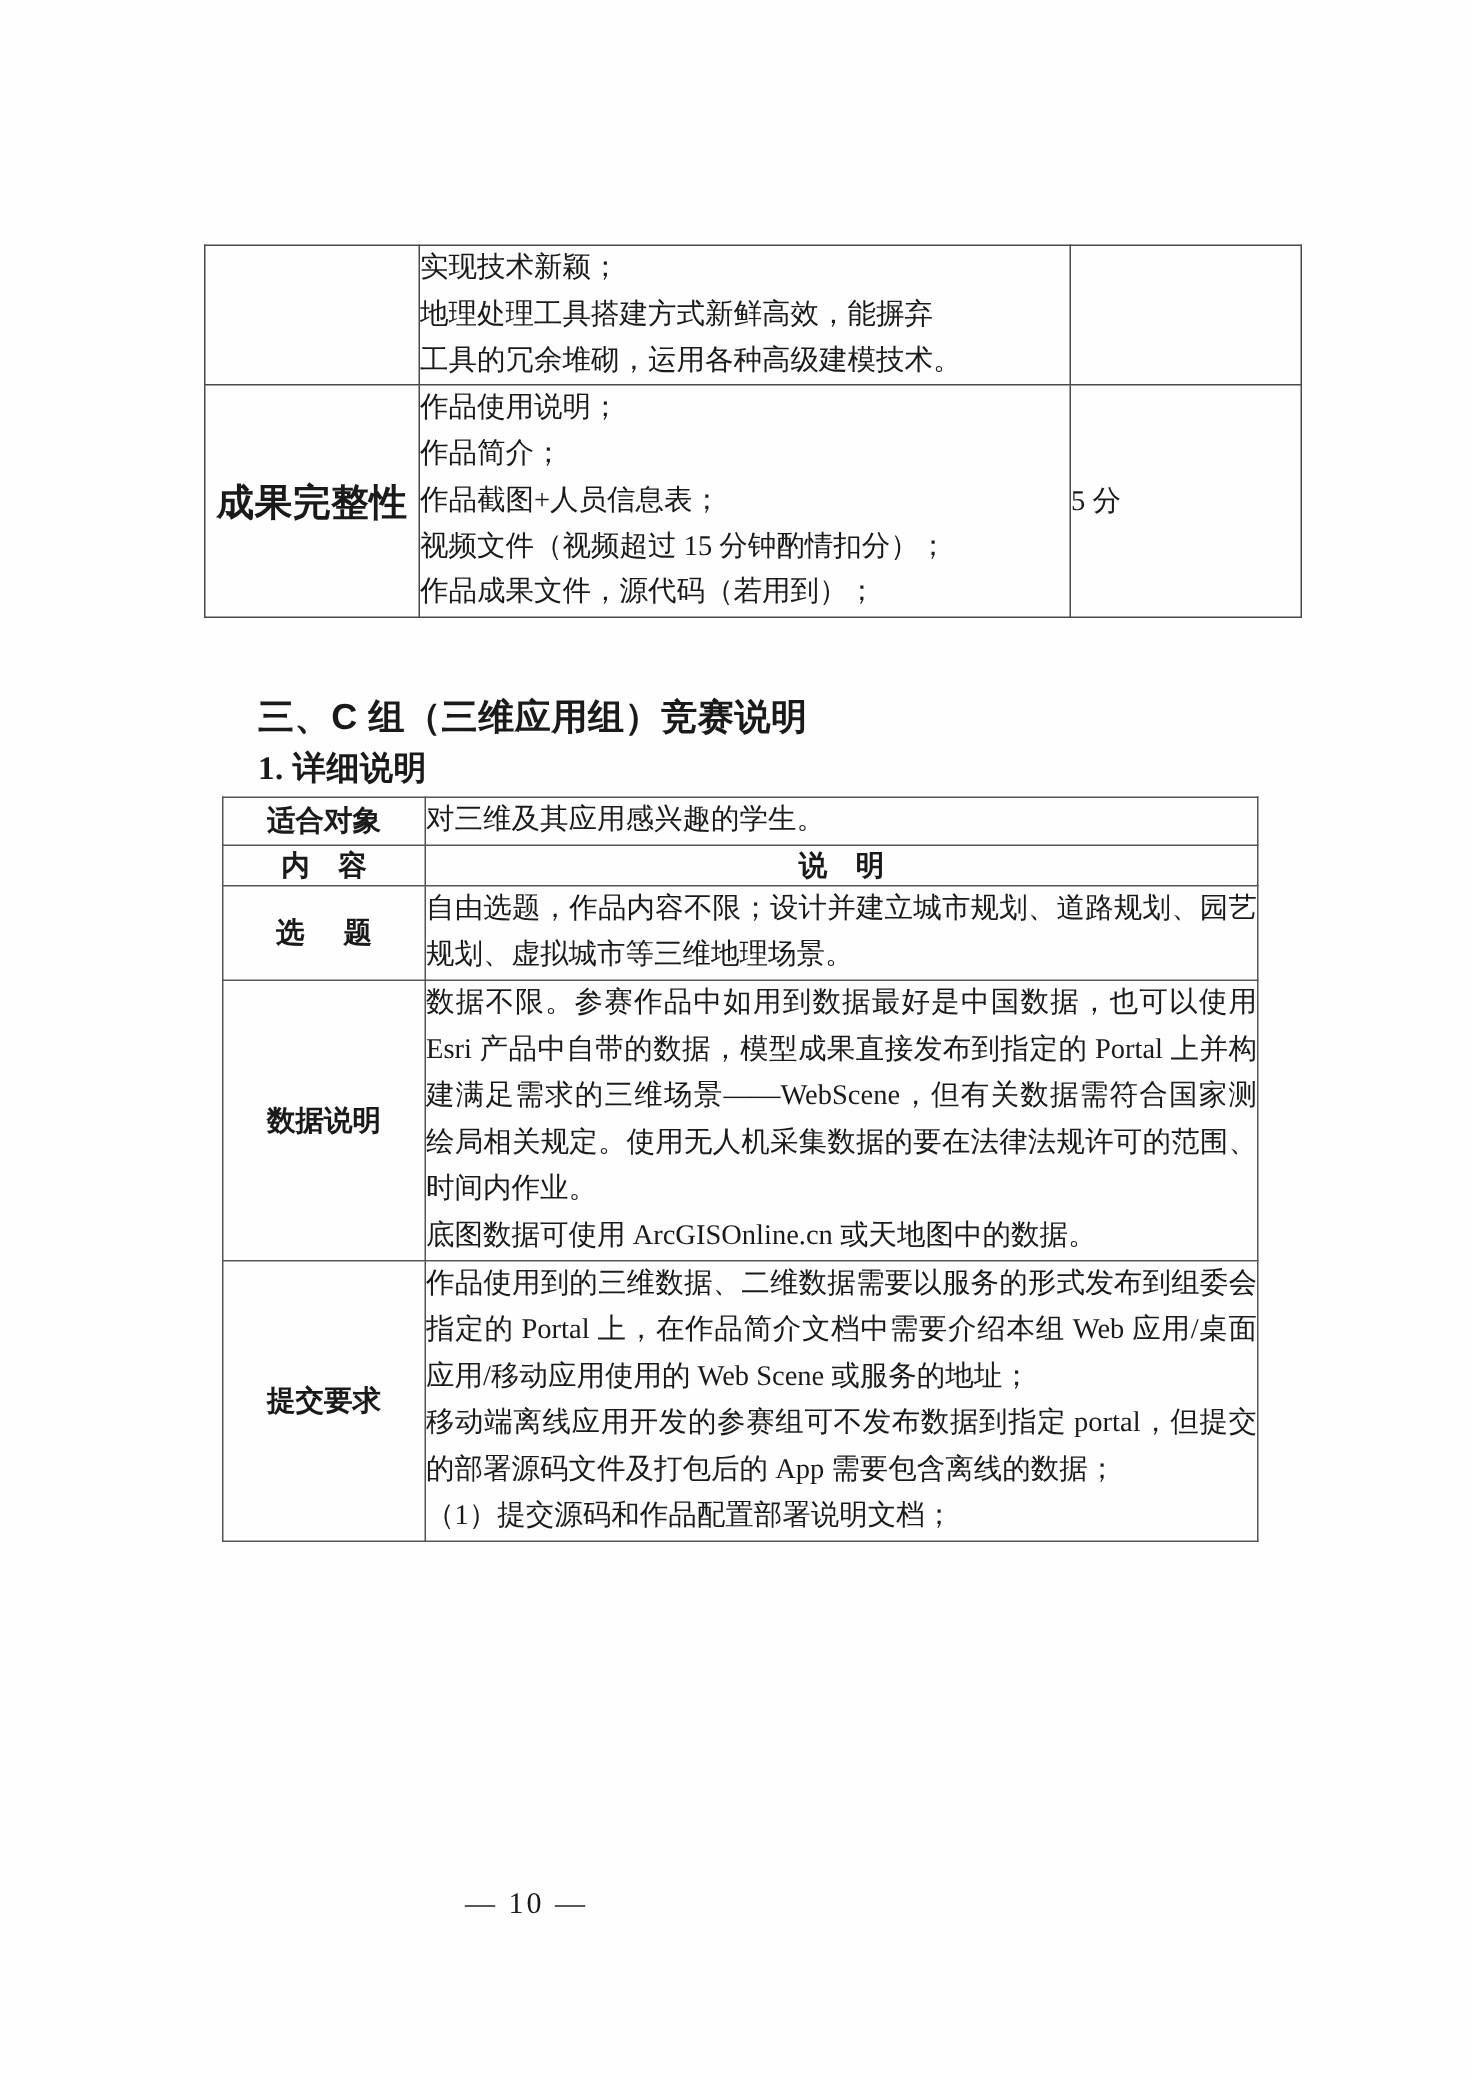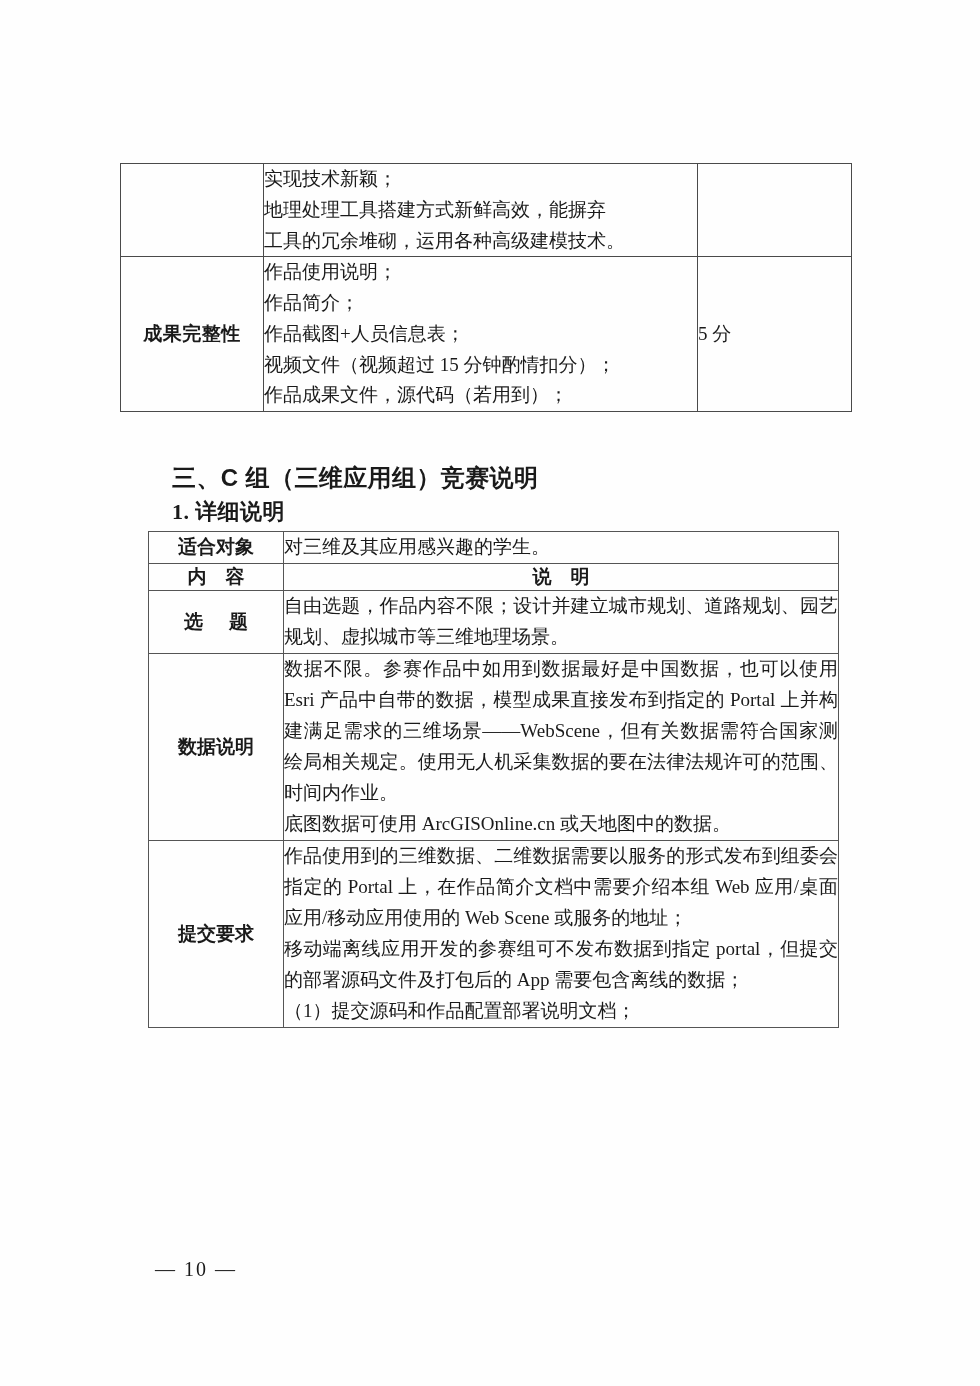--- a/index.html
+++ b/index.html
@@ -20,39 +20,39 @@
     position: absolute;
     left: 0; top: 0;
     width: 980px;
     height: 1386px;
     background: #fefefe;
   }
 
   
   .table1 {
     position: absolute;
-    left: 120px;
+    left: 136px;
     top: 163px;
     width: 731px;
     border-collapse: collapse;
     table-layout: fixed;
   }
   .table1 td {
     border: 1px solid #4a4a4a;
     vertical-align: middle;
     padding: 0;
   }
   .t1-c1 { width: 143px; }
   .t1-c2 { width: 434px; }
   .t1-c3 { width: 154px; }
 
   .crit-label {
     text-align: center;
     font-weight: bold;
-    font-size: 19px;
+    font-size: 25px;
     letter-spacing: 0.5px;
     font-family: "Liberation Sans", "DejaVu Sans", sans-serif;
     margin-left: 46px;
   }
   .crit-body {
     padding: 7px 9px 9px 9px;
     font-size: 19px;
     line-height: 1.62;
   }
   .crit-score {
@@ -125,21 +125,21 @@
     text-align: justify;
   }
   .t2-body p { margin: 0; }
 
   
   .page-number {
     position: absolute;
     left: 0;
     top: 1258px;
     width: 392px;
-    text-align: center;
+    text-align: right;
     font-size: 20px;
     letter-spacing: 2px;
   }
 </style>
 </head>
 <body>
 
 <div class="page">
 
   <table class="table1">

